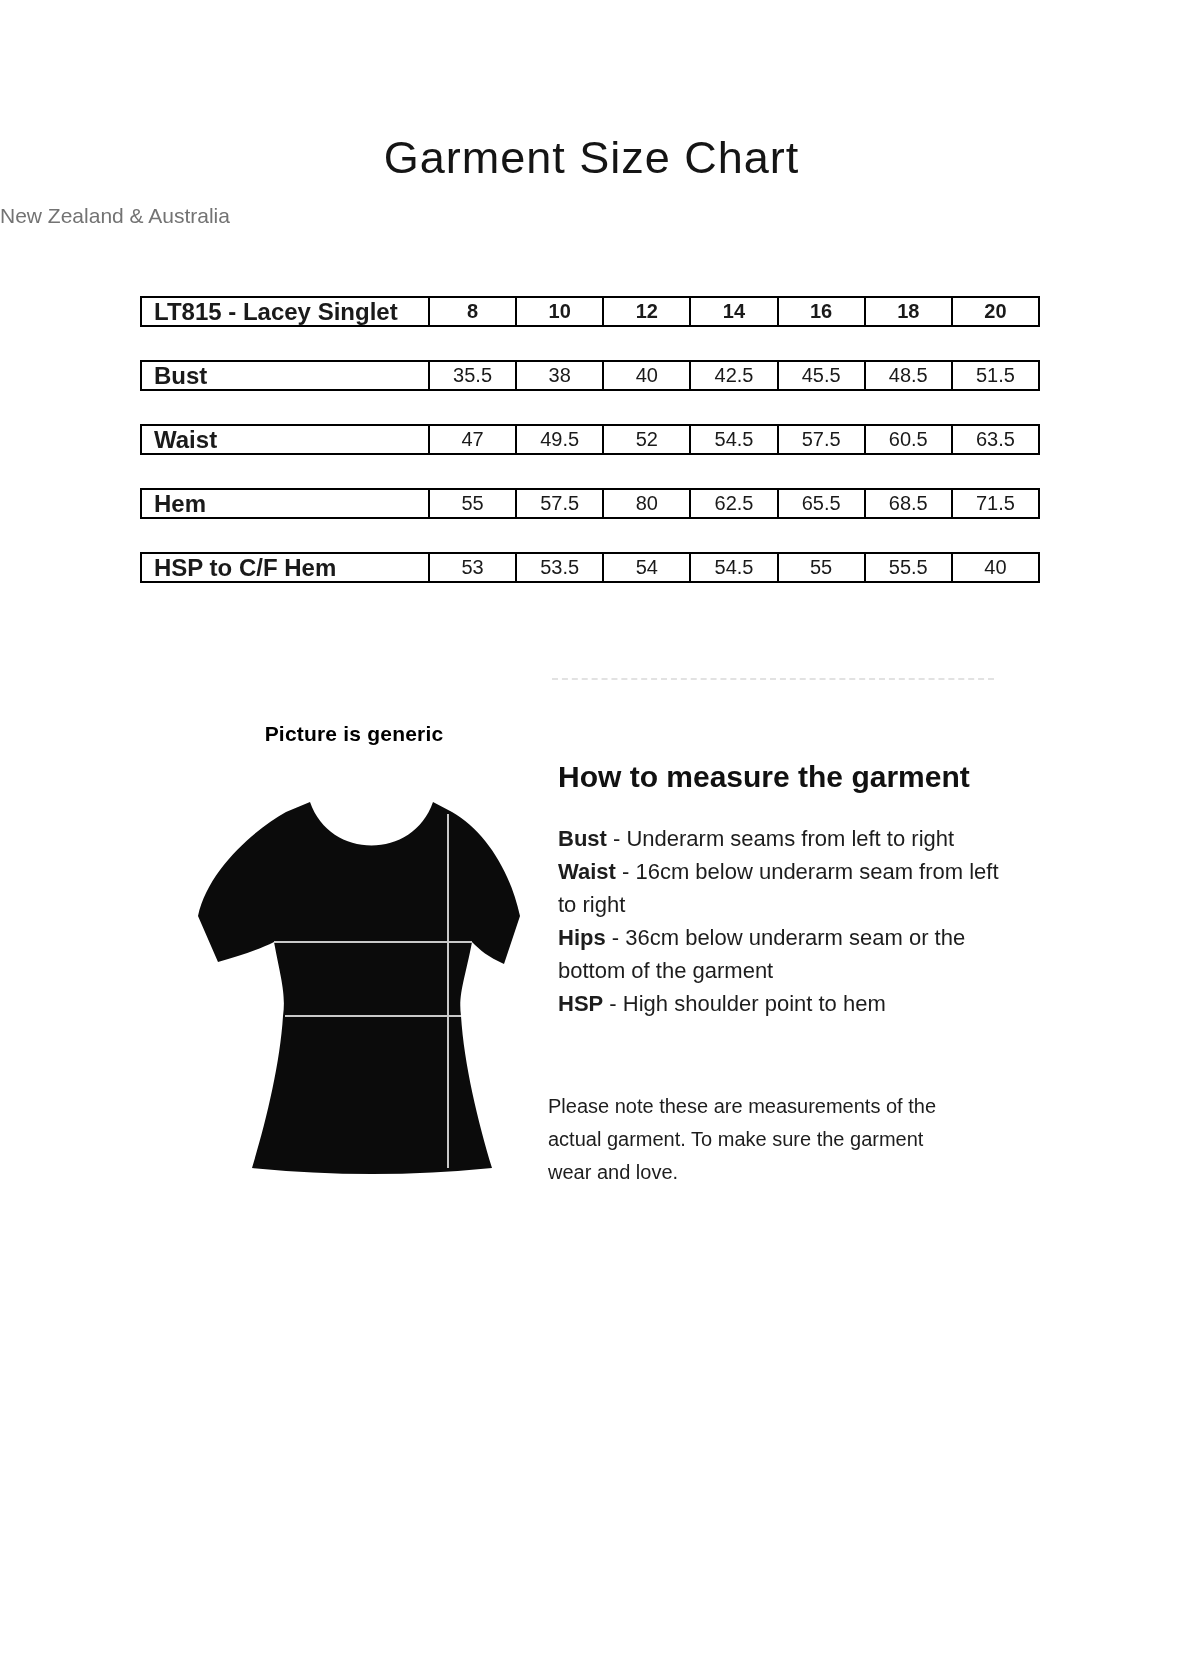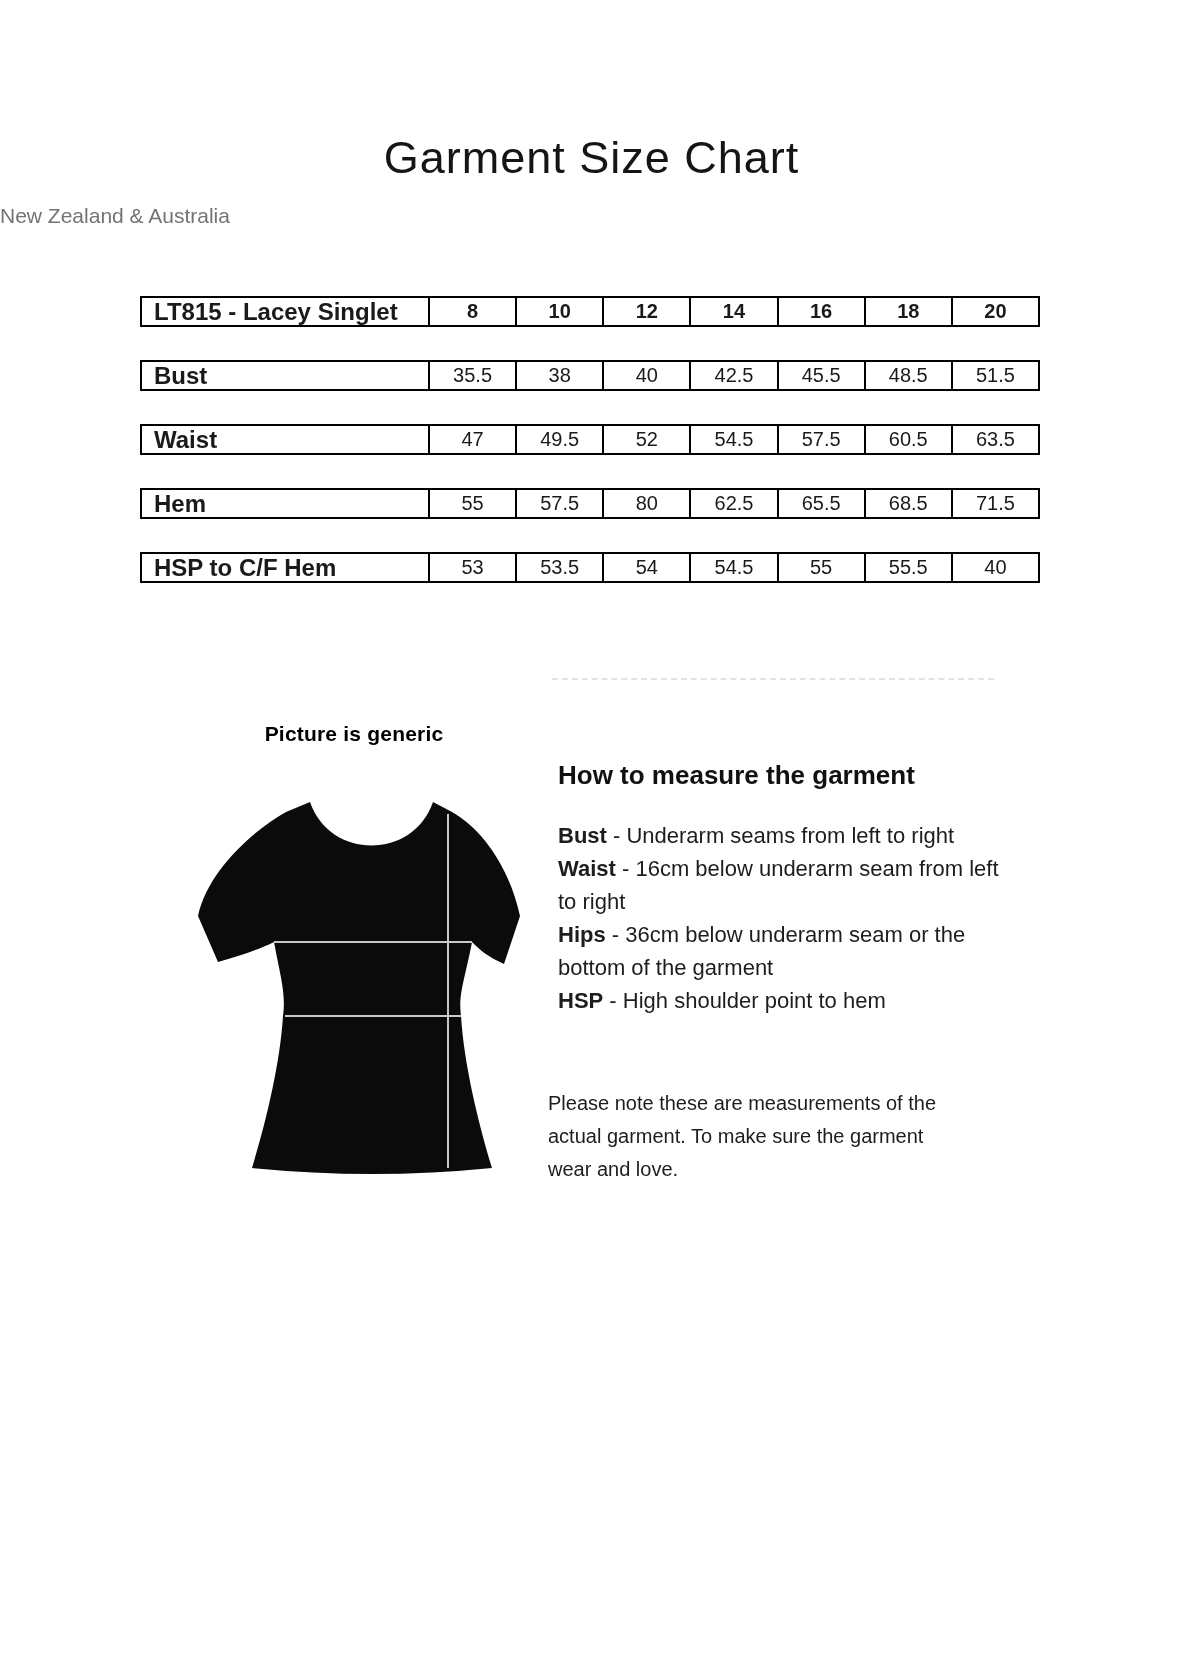--- a/index.html
+++ b/index.html
@@ -33,21 +33,21 @@
     position:absolute;left:552px;top:678px;width:442px;height:0;
     border-top:2px dashed #e2e2e2;
   }
   .figure{position:absolute;left:178px;top:722px;width:352px;}
   .caption{
     text-align:center;font-size:21px;font-weight:600;color:#000000;
     letter-spacing:0.2px;
   }
   .shirt{display:block;margin:8px auto 0;}
   .guide{position:absolute;left:548px;top:760px;width:470px;color:#1d1d1d;}
-  .guide-heading{margin:0 0 28px 10px;font-size:26px;font-weight:bold;color:#111;}
+  .guide-heading{margin:0 0 28px 10px;font-size:30px;font-weight:bold;color:#111;}
   .g-items{margin-left:10px;width:462px;font-size:22px;line-height:33px;}
   .g-item{display:inline;}
   .g-term{font-weight:bold;}
   .note{margin-top:70px;font-size:20px;line-height:33px;width:470px;}
 </style>
 </head>
 <body>
 
 <div class="page">
 

